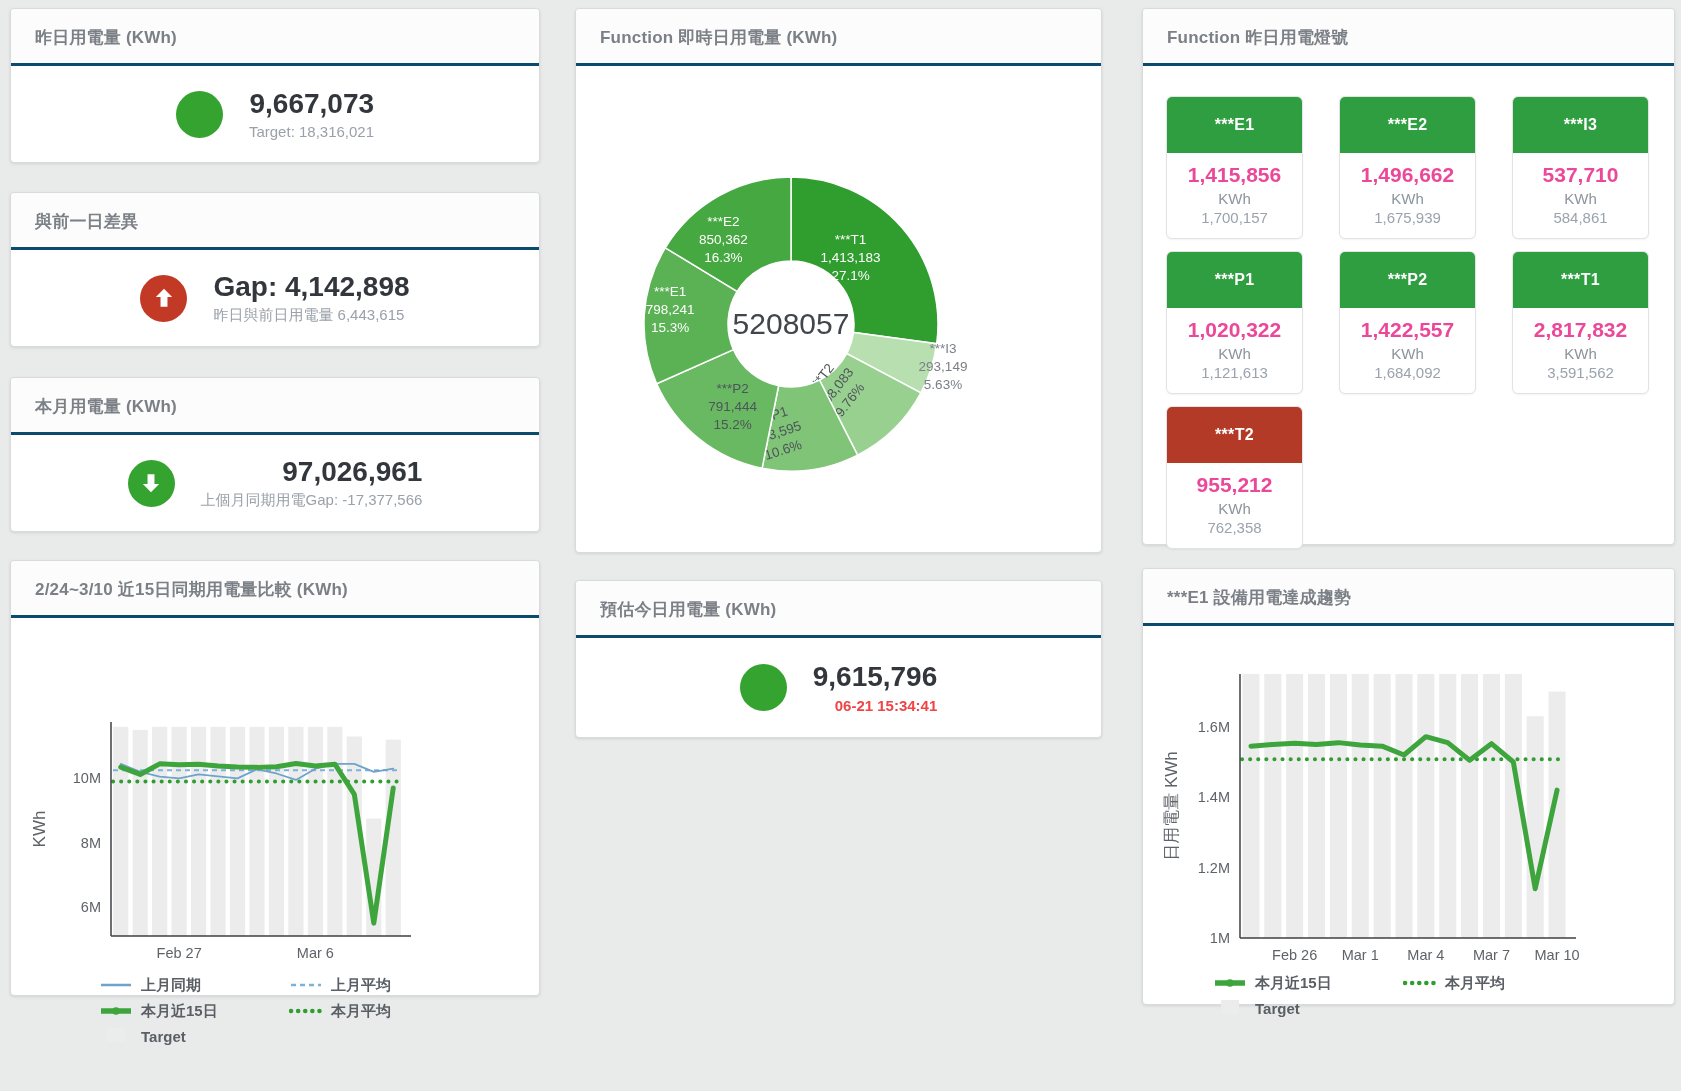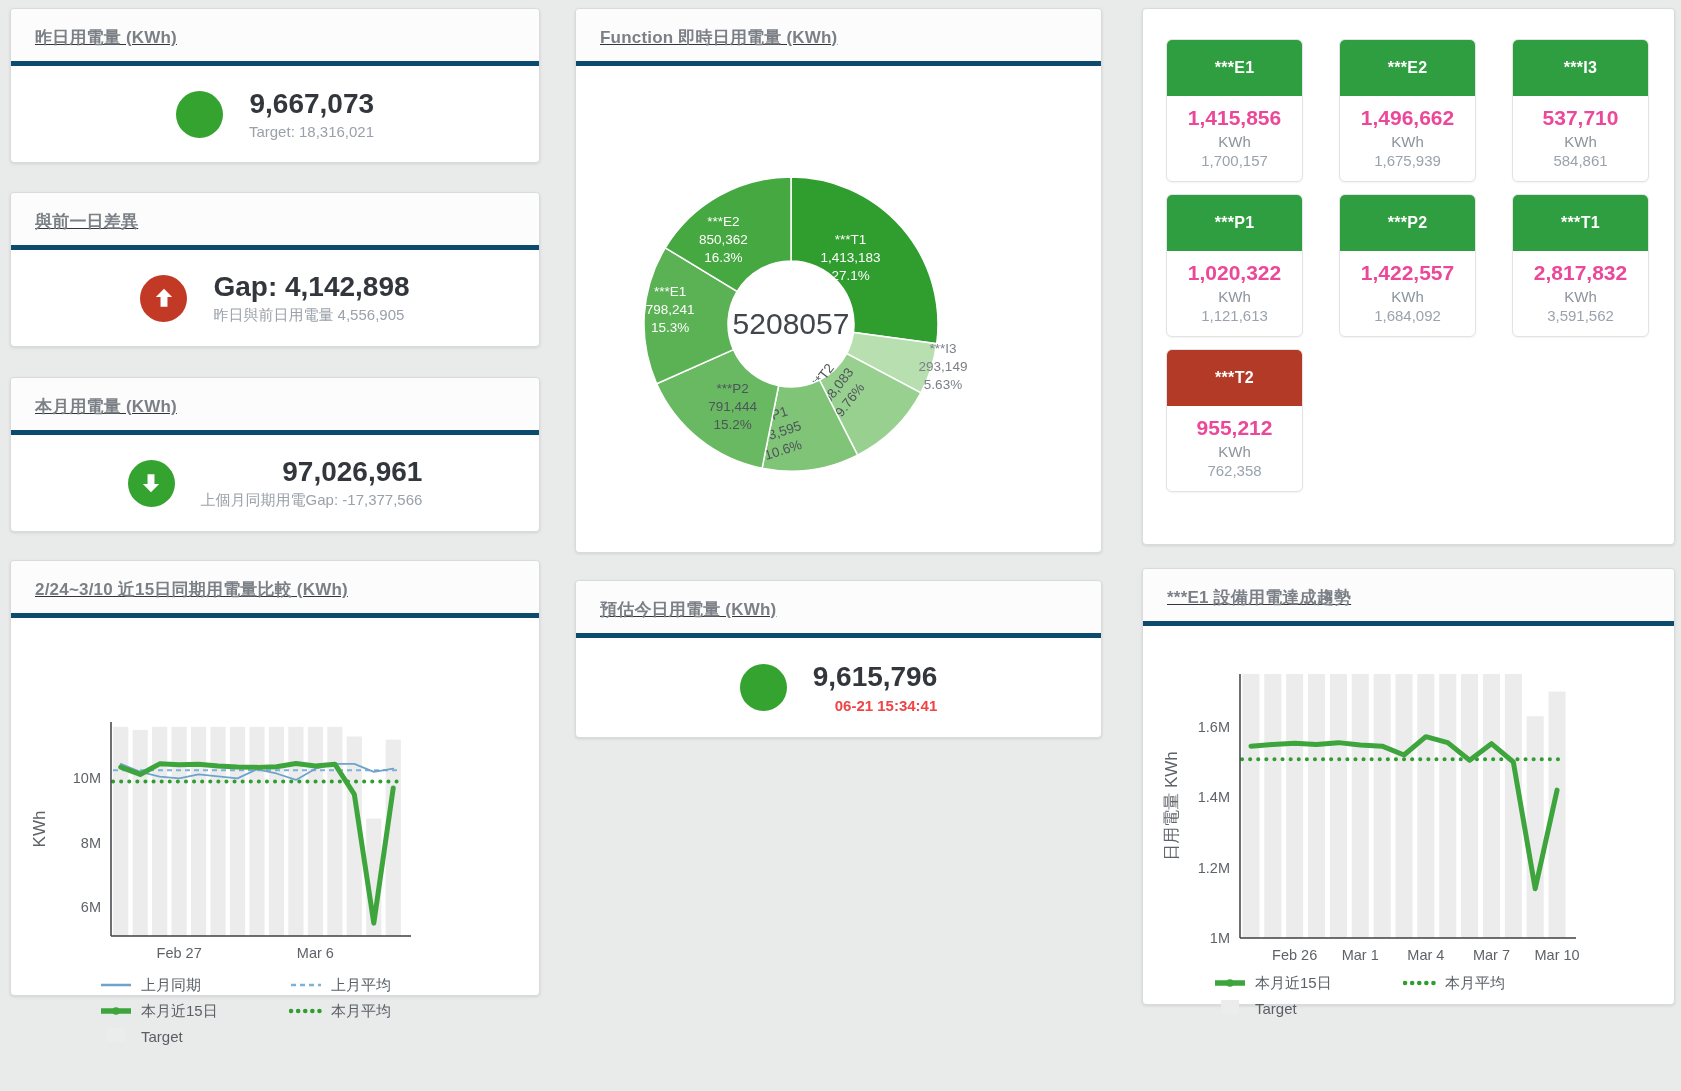--- a/index.html
+++ b/index.html
@@ -7,39 +7,39 @@
     width:1681px;height:1091px;background:#e9eaea;
     font-family:"Liberation Sans","DejaVu Sans",sans-serif;
     position:relative;overflow:hidden;color:#33373d;
   }
   .panel{
     position:absolute;background:#fff;border:1px solid #d9dadb;border-radius:4px;
     box-shadow:0 1px 3px rgba(0,0,0,.10);box-sizing:border-box;
   }
   .panel-header{
     height:57px;box-sizing:border-box;padding:17px 24px 0 24px;
-    border-bottom:5px solid #0c4a6e;background:#fcfcfc;border-radius:4px 4px 0 0;text-decoration:underline;
+    border-bottom:3px solid #0c4a6e;background:#fcfcfc;border-radius:4px 4px 0 0;
   }
   .panel-title{font-size:17px;font-weight:700;color:#7b8087;letter-spacing:.2px;white-space:nowrap;}
   .stat-body{display:flex;align-items:center;justify-content:center;gap:26px;height:calc(100% - 57px);}
   .status-circle{width:47px;height:47px;border-radius:50%;flex:0 0 auto;display:flex;align-items:center;justify-content:center;}
   .stat-text{text-align:left;}
   .stat-value{font-size:28px;font-weight:700;color:#33373d;line-height:1.15;text-align:right;}
   .stat-sub{font-size:15px;color:#9aa1a9;margin-top:3px;}
   .stat-sub.blue{color:#ef4444;font-weight:bold;}
   .tiles-grid{padding:30px 0 0 23px;display:grid;grid-template-columns:repeat(3,137px);column-gap:36px;row-gap:12px;}
   .tile{border:1px solid #e2e3e4;border-radius:6px;background:#fff;box-shadow:0 1px 2px rgba(0,0,0,.05);}
   .tile-header{height:56px;border-radius:5px 5px 0 0;color:#fff;font-weight:700;font-size:16px;
     display:flex;align-items:center;justify-content:center;letter-spacing:.3px;}
   .tile-body{text-align:center;padding:10px 2px 12px 2px;}
   .tile-value{font-size:21px;font-weight:700;color:#ec4899;}
   .tile-unit{font-size:15px;color:#8d949c;margin-top:3px;}
   .tile-target{font-size:15px;color:#9aa3ad;margin-top:2px;}
   .chart-wrap{position:relative;}
-  .legend{display:grid;grid-template-columns:190px 190px;row-gap:7px;margin:6px 0 0 88px;}
+  .legend{display:grid;grid-template-columns:190px 190px;row-gap:7px;margin:6px 0 0 88px;font-weight:bold;}
   .legend-item{display:flex;align-items:center;gap:8px;font-size:15px;color:#5a5f66;cursor:default;}
   svg text{font-family:"Liberation Sans","DejaVu Sans",sans-serif;}
 </style>
 </head>
 <body>
 
 <div class="panel" style="left:10px;top:8px;width:530px;height:155px;">
   <div class="panel-header">
     <span class="panel-title">昨日用電量 (KWh)</span>
   </div>
@@ -57,21 +57,21 @@
     <span class="panel-title">與前一日差異</span>
   </div>
   <div class="stat-body">
     <div class="status-circle" style="background:#C23A26">
       <svg width="26" height="26" viewBox="0 0 24 24">
           <path d="M12 3.5 L19.5 11 H15.2 V20 H8.8 V11 H4.5 Z" fill="#fff"></path>
         </svg>
     </div>
     <div class="stat-text">
       <div class="stat-value">Gap: 4,142,898</div>
-      <div class="stat-sub">昨日與前日用電量 4,556,905</div>
+      <div class="stat-sub">昨日與前日用電量 6,443,615</div>
     </div>
   </div>
 </div>
 
 <div class="panel" style="left:10px;top:377px;width:530px;height:155px;">
   <div class="panel-header">
     <span class="panel-title">本月用電量 (KWh)</span>
   </div>
   <div class="stat-body">
     <div class="status-circle" style="background:#34A32F">
@@ -188,20 +188,23 @@
   <div class="stat-body">
     <div class="status-circle" style="background:#34A32F"></div>
     <div class="stat-text">
       <div class="stat-value">9,615,796</div>
       <div class="stat-sub blue" style="text-align:right">06-21 15:34:41</div>
     </div>
   </div>
 </div>
 
 <div class="panel" style="left:1142px;top:8px;width:533px;height:537px;">
+  <div class="panel-header">
+    <span class="panel-title">Function 昨日用電燈號</span>
+  </div>
   <div class="tiles-grid" id="tiles-grid">
       <div class="tile">
         <div class="tile-header" style="background:#2F9E41">***E1</div>
         <div class="tile-body">
           <div class="tile-value">1,415,856</div>
           <div class="tile-unit">KWh</div>
           <div class="tile-target">1,700,157</div>
         </div>
       </div>
       <div class="tile">

